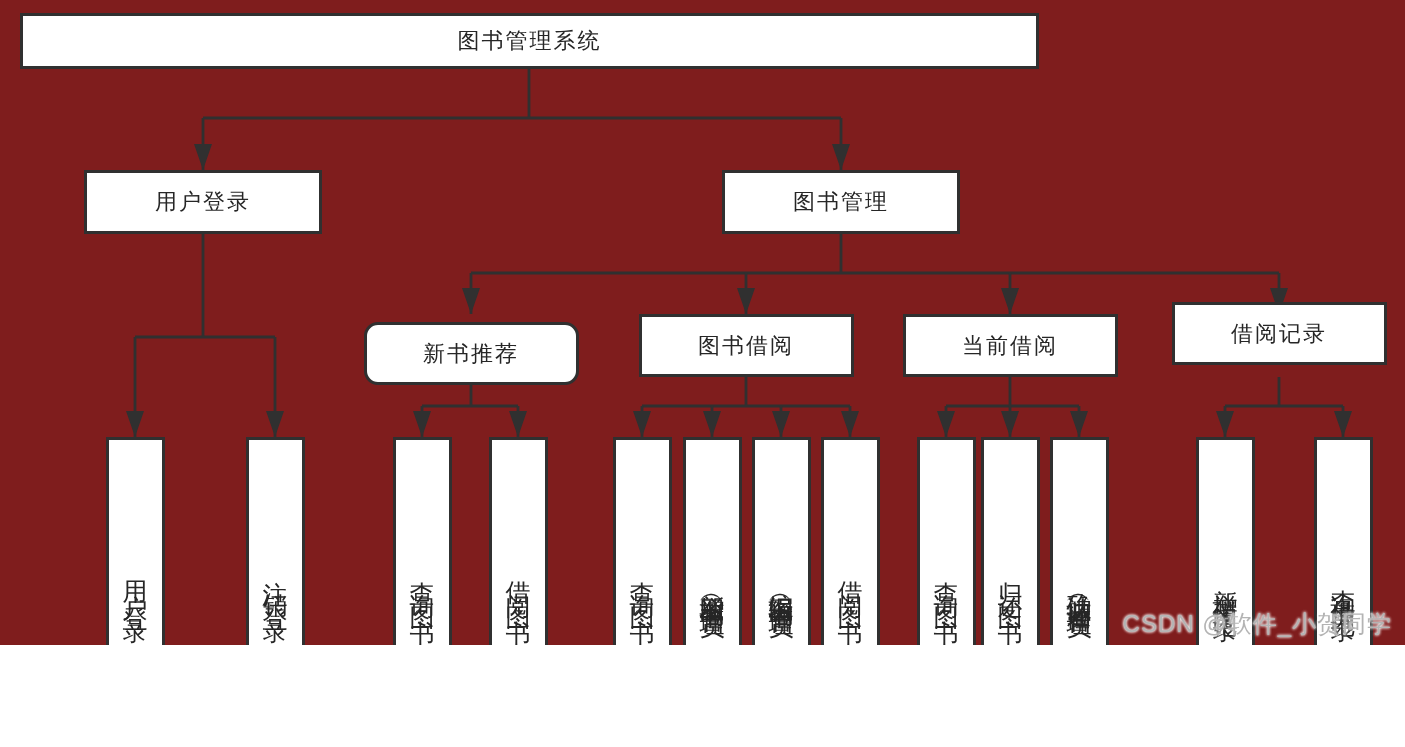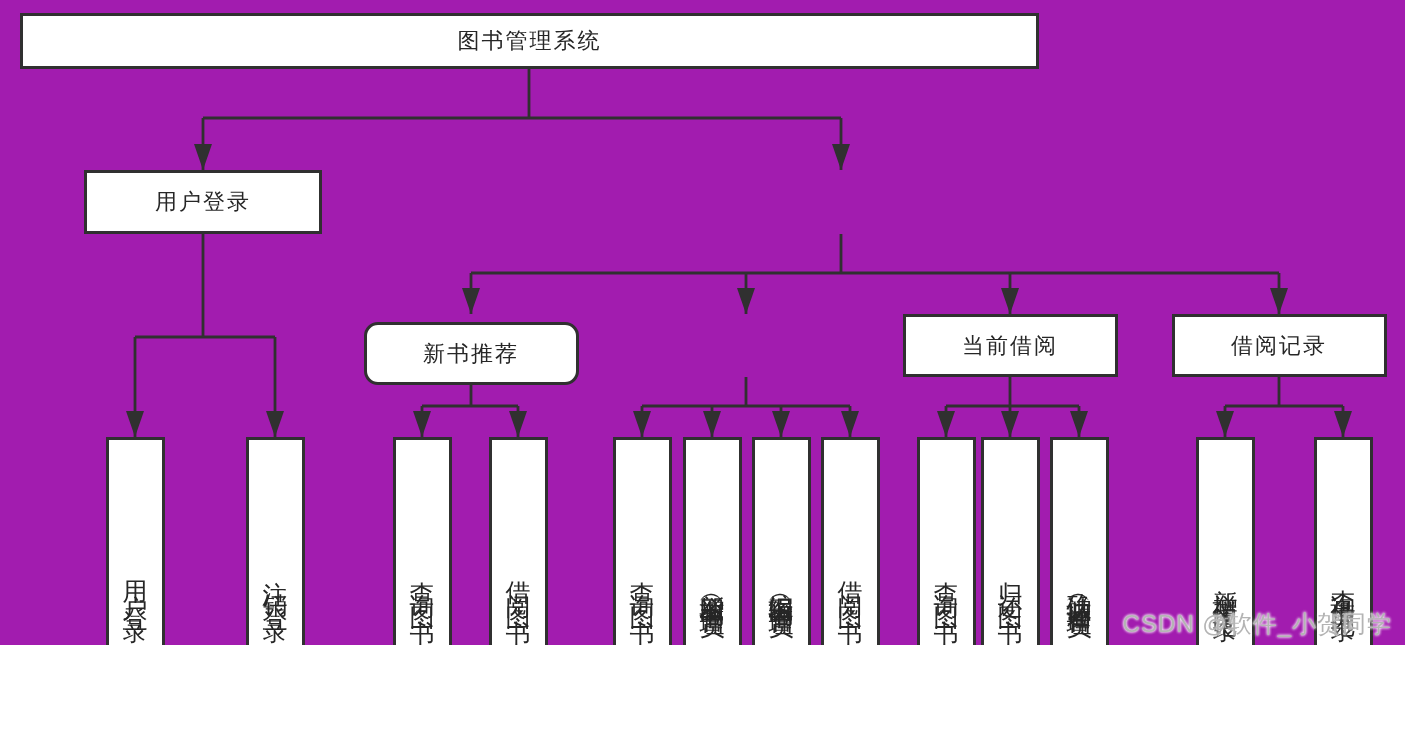--- a/index.html
+++ b/index.html
@@ -1,20 +1,20 @@
 <!DOCTYPE html>
 <html><head>
 <meta charset="utf-8">
 <style>
   html, body { margin: 0; padding: 0; background: #ffffff; }
   .canvas {
     position: relative;
     width: 1405px;
     height: 645px;
-    background: #a21caf;
+    background: #7f1d1d;
     font-family: "Liberation Sans", sans-serif;
     overflow: hidden;
   }
   .connectors {
     position: absolute;
     left: 0; top: 0;
     width: 1405px; height: 747px;
   }
   .connectors .stroke {
     fill: none;
@@ -109,28 +109,34 @@
     </g>
   </svg>
 
   <div class="node" style="left:20px; top:13px; width:1019px; height:56px;">
     <span class="hlabel">图书管理系统</span>
   </div>
 
   <div class="node" style="left:84px; top:170px; width:238px; height:64px;">
     <span class="hlabel">用户登录</span>
   </div>
+  <div class="node" style="left:722px; top:170px; width:238px; height:64px;">
+    <span class="hlabel">图书管理</span>
+  </div>
 
   <div class="node" style="left:363.5px; top:322px; width:215px; height:63px;border-radius:14px;">
     <span class="hlabel">新书推荐</span>
   </div>
+  <div class="node" style="left:638.5px; top:314px; width:215px; height:63px;">
+    <span class="hlabel">图书借阅</span>
+  </div>
   <div class="node" style="left:902.5px; top:314px; width:215px; height:63px;text-align:right;">
     <span class="hlabel">当前借阅</span>
   </div>
-  <div class="node" style="left:1171.5px; top:314px; width:215px; height:63px;">
+  <div class="node" style="left:1171.5px; top:302px; width:215px; height:63px;">
     <span class="hlabel">借阅记录</span>
   </div>
 
   <div class="node" style="left:105.5px; top:437px; width:59px; height:300px;">
     <span class="vtext ls4">用户登录</span>
   </div>
   <div class="node" style="left:245.5px; top:437px; width:59px; height:300px;">
     <span class="vtext ls4">注销登录</span>
   </div>
 

